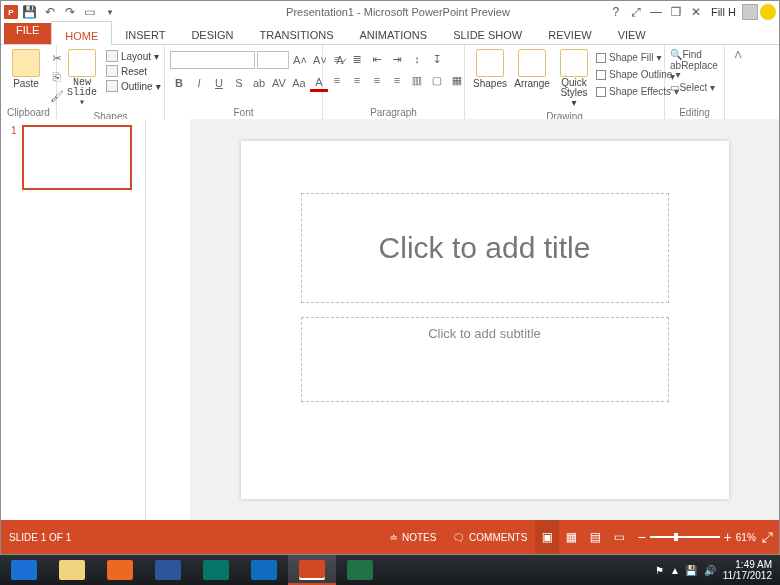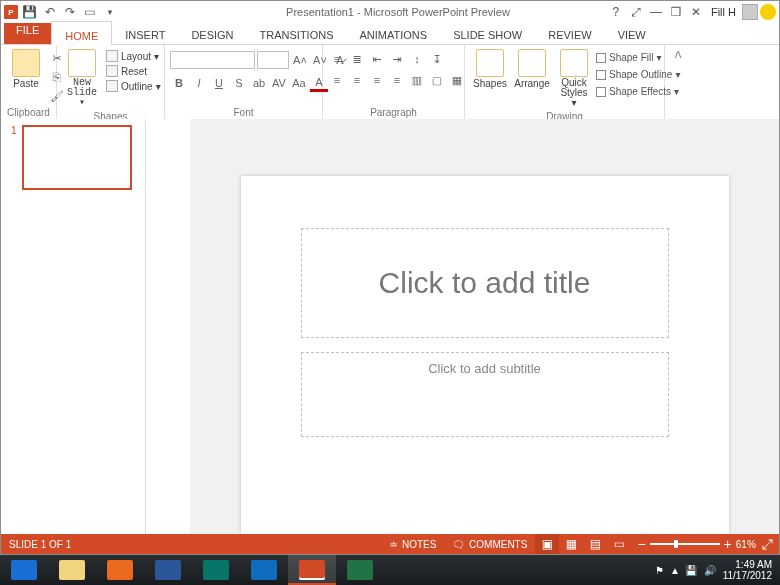--- a/index.html
+++ b/index.html
@@ -39,29 +39,29 @@
   .drawg .col { flex-direction:column; align-items:flex-start; gap:0; padding-top:2px;}
   .drawg .item { display:flex; align-items:center; gap:3px; font-size:10px; color:#555; height:17px; white-space:nowrap;}
   .shapeic{ width:10px; height:10px; border:1px solid #888; display:inline-block;}
   .collapse { width:26px; display:flex; align-items:flex-start; justify-content:center; font-size:14px; color:#888; padding-top:2px;}
   
   .workspace { flex:1; display:flex; background:#fff; overflow:hidden;}
   .thumbs { width:145px; background:#fff; border-right:1px solid #dcdcdc; padding:6px 10px;}
   .thumb-wrap { display:flex; gap:5px; align-items:flex-start;}
   .thumb-num { font-size:10px; color:#c94a26;}
   .thumb { width:110px; height:65px; border:2px solid #d24a26; background:#fff;}
-  .canvas { flex:1; background:#f1f1f1; display:flex; align-items:flex-end; justify-content:center;margin-left:44px;}
+  .canvas { flex:1; background:#f1f1f1; display:flex; align-items:center; justify-content:center;margin-left:44px;}
   .slide { width:488px; height:358px; background:#fff; box-shadow:0 0 4px rgba(0,0,0,.2); position:relative;}
   .placeholder { position:absolute; border:1px dashed #bfbfbf; display:flex; align-items:center; justify-content:center;}
   .ph-title { top:52px; left:60px; right:60px; height:110px; }
   .ph-title span{ font-size:30px; color:#777; font-family:"Segoe UI Light","Segoe UI",sans-serif; font-weight:300;}
   .ph-sub { top:176px; left:60px; right:60px; height:85px; align-items:flex-start; padding-top:8px;}
   .ph-sub span{ font-size:13px; color:#888;}
   
-  .statusbar { height:20px; background:#d24a26; color:#fff; display:flex; align-items:center; font-size:10px;}
+  .statusbar { height:34px; background:#d24a26; color:#fff; display:flex; align-items:center; font-size:10px;}
   .statusbar .sl { padding:0 8px;}
   .statusbar .spacer { flex:1;}
   .sbtn { display:flex; align-items:center; gap:4px; padding:0 8px; height:100%;}
   .sbtn.sel { background:#bf421f;}
   .vbtn { width:24px; height:100%; display:flex; align-items:center; justify-content:center; font-size:12px;}
   .zoom { display:flex; align-items:center; gap:4px; padding:0 6px; font-size:14px;}
   .zoom .track{ width:70px; height:2px; background:#fff; position:relative;}
   .zoom .thumbz{ position:absolute; left:24px; top:-3px; width:4px; height:8px; background:#fff;}
   .zpct{ font-size:10px; padding-right:2px;}
   
@@ -210,20 +210,30 @@
           <span style="text-align:center;line-height:10px;">Quick<br>Styles ▾</span>
         </div>
         <div class="col">
           <div class="item"><span class="shapeic"></span><span>Shape Fill</span> ▾</div>
           <div class="item"><span class="shapeic"></span><span>Shape Outline</span> ▾</div>
           <div class="item"><span class="shapeic"></span><span>Shape Effects</span> ▾</div>
         </div>
       </div>
       <div class="group-label">Drawing</div>
     </div>
+    <div class="group" style="width:60px;">
+      <div class="group-body">
+        <div class="col" style="display:flex;flex-direction:column;gap:0;padding-top:2px;">
+          <div class="item"><span>🔍</span><span>Find</span></div>
+          <div class="item"><span>ab</span><span>Replace</span> ▾</div>
+          <div class="item"><span>▭</span><span>Select</span> ▾</div>
+        </div>
+      </div>
+      <div class="group-label">Editing</div>
+    </div>
     <div class="collapse">˄</div>
   </div>
 
   <div class="workspace">
     <div class="thumbs">
       <div class="thumb-wrap">
         <div class="thumb-num">1</div>
         <div class="thumb"></div>
       </div>
     </div>

